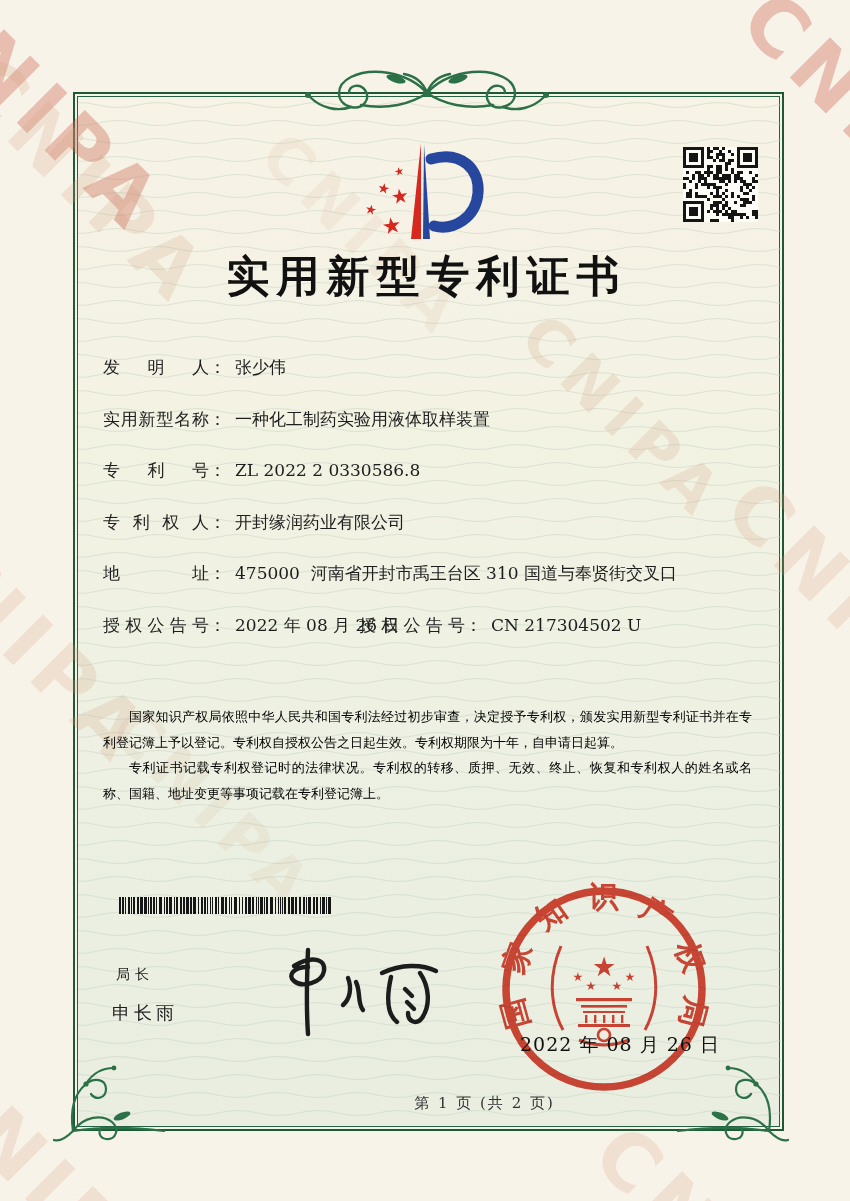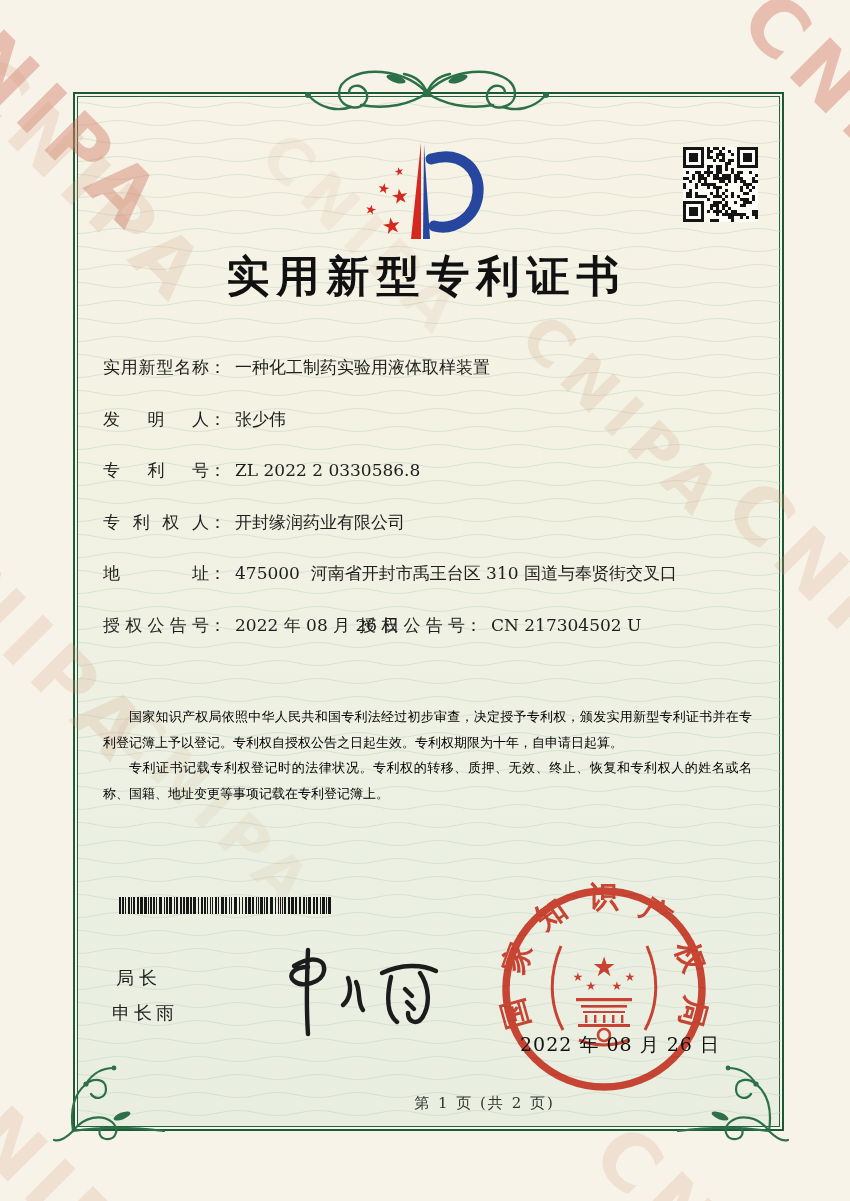--- a/index.html
+++ b/index.html
@@ -39,21 +39,21 @@
   .fval{margin-left:9px;white-space:pre-wrap;}
   .fpair2{position:absolute;left:256px;top:0;}
 
   .paras{left:103px;top:704px;width:649px;font-size:13px;line-height:1.97;
          text-align:justify;color:#000000;}
   .paras p{margin:0;text-indent:2em;}
 
   .barcode{left:119px;top:897px;width:220px;height:17px;display:flex;align-items:stretch;}
   .barcode div{flex:none;background:#161616;}
 
-  .signer-title{left:116px;top:966px;font-size:18px;letter-spacing:5px;}
+  .signer-title{left:116px;top:966px;font-size:14px;letter-spacing:5px;}
   .signer-name{left:112px;top:1001px;font-size:18px;letter-spacing:4px;}
   .sig{left:250px;top:942px;}
 
   .seal{left:495px;top:880px;opacity:0.93;mix-blend-mode:multiply;}
   .seal-date{left:520px;top:1032px;z-index:4;font-size:19px;letter-spacing:1px;color:#101010;}
 
   .page-info{left:73px;top:1094px;width:823px;text-align:center;font-size:15px;
              letter-spacing:2px;color:#333;}
   .footer-note{left:50%;top:1139px;transform:translateX(-50%);background:#fffef8;
                padding:9px 22px;font-size:15px;letter-spacing:3px;color:#222;}
@@ -401,24 +401,24 @@
       <rect x="20" y="2" width="3" height="3" fill="#151515"></rect>
       <rect x="0" y="18" width="7" height="7" fill="#151515"></rect>
       <rect x="1" y="19" width="5" height="5" fill="#fdfcf6"></rect>
       <rect x="2" y="20" width="3" height="3" fill="#151515"></rect>
     </svg>
 
   <div class="ct title">实用新型专利证书</div>
 
   <div class="ct fields">
     <div class="frow">
+      <span class="flabel">发明人</span><span class="fcolon">：</span><span class="fval">张少伟</span>
+    </div>
+    <div class="frow">
       <span class="flabel">实用新型名称</span><span class="fcolon">：</span><span class="fval">一种化工制药实验用液体取样装置</span>
-    </div>
-    <div class="frow">
-      <span class="flabel">发明人</span><span class="fcolon">：</span><span class="fval">张少伟</span>
     </div>
     <div class="frow">
       <span class="flabel">专利号</span><span class="fcolon">：</span><span class="fval">ZL 2022 2 0330586.8</span>
     </div>
     <div class="frow">
       <span class="flabel">专利权人</span><span class="fcolon">：</span><span class="fval">开封缘润药业有限公司</span>
     </div>
     <div class="frow">
       <span class="flabel">地址</span><span class="fcolon">：</span><span class="fval">475000  河南省开封市禹王台区 310 国道与奉贤街交叉口</span>
     </div>

